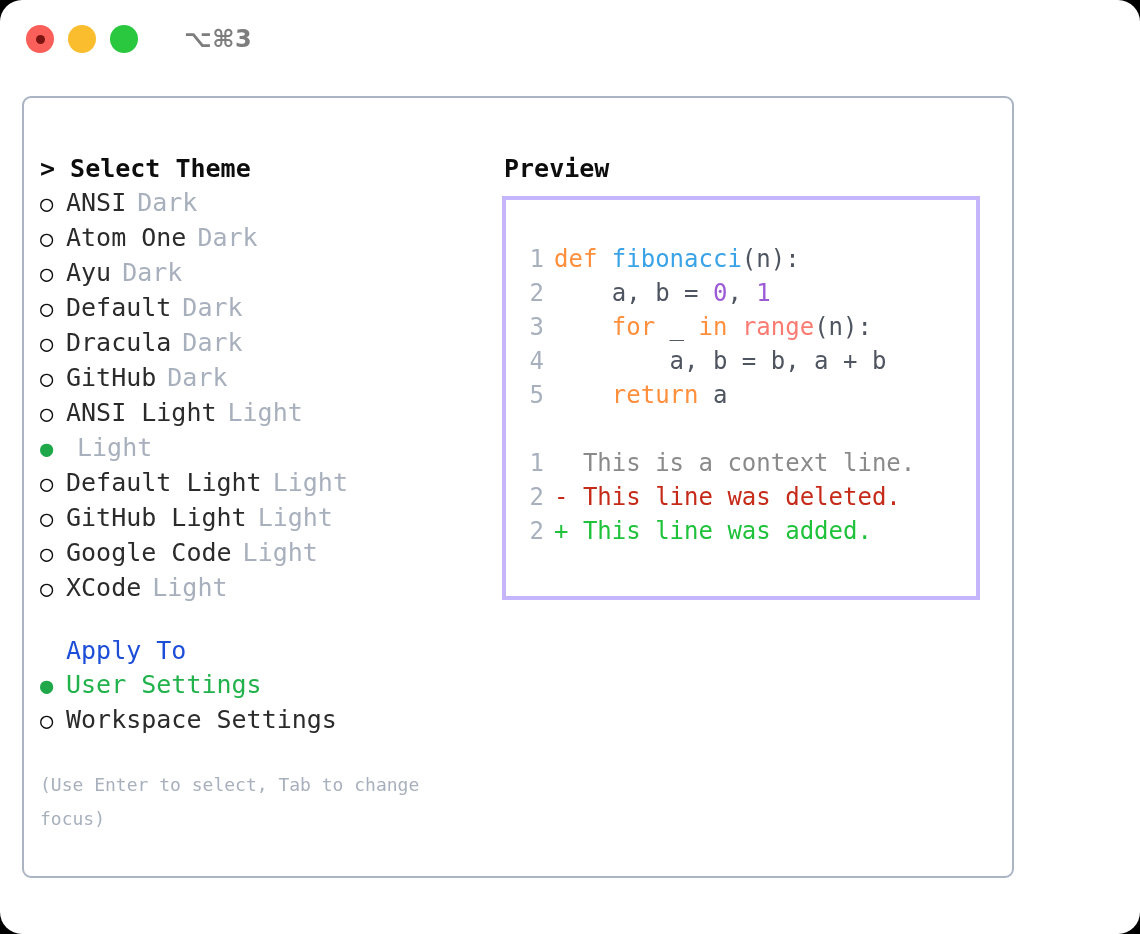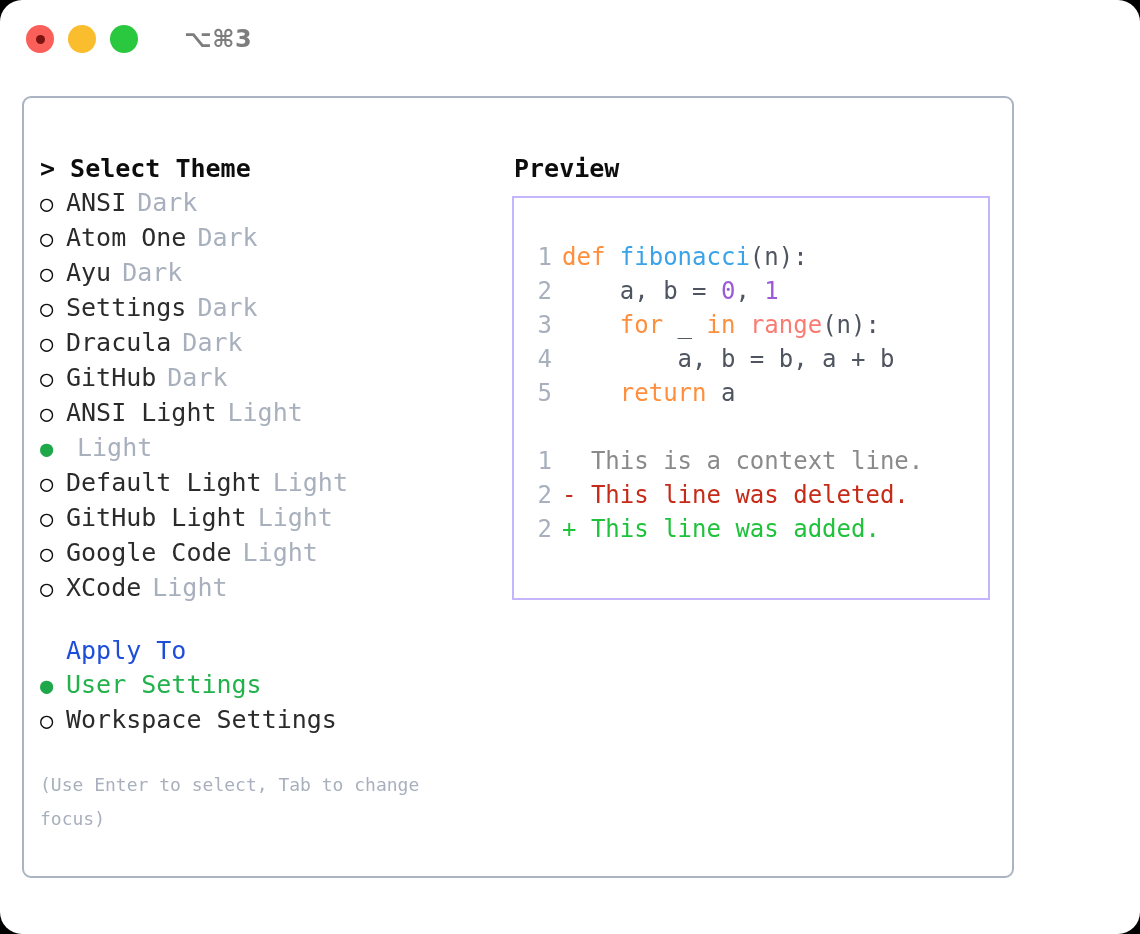--- a/index.html
+++ b/index.html
@@ -80,21 +80,21 @@
   }
 
   .left-col {
     position: absolute;
     left: 16px;
     top: 54px;
     width: 450px;
   }
   .right-col {
     position: absolute;
-    left: 488px;
+    left: 478px;
     top: 54px;
     width: 500px;
   }
 
   .section-title {
     font-size: 25px;
     font-weight: bold;
     color: #0d0d0d;
     line-height: 34px;
     white-space: pre;
@@ -144,21 +144,21 @@
     font-size: 18px;
     line-height: 34px;
     width: 400px;
     white-space: pre-wrap;
   }
 
   .preview-box {
     margin-top: 10px;
     width: 478px;
     height: 404px;
-    border: 2px solid #c4b5fd;
+    border: 4px solid #c4b5fd;
     box-sizing: border-box;
     background: #ffffff;
     padding: 42px 0 0 16px;
   }
   .code-line {
     font-size: 24px;
     line-height: 34px;
     white-space: pre;
   }
   .ln {
@@ -194,21 +194,21 @@
 
   <div class="dialog">
     <div class="columns">
 
       <div class="left-col">
         <div class="section-title">&gt; Select Theme</div>
         <div id="theme-list">
             <div class="opt-row"><span class="bullet">○</span><span class="opt-label">ANSI</span><span class="opt-tag">Dark</span></div>
             <div class="opt-row"><span class="bullet">○</span><span class="opt-label">Atom One</span><span class="opt-tag">Dark</span></div>
             <div class="opt-row"><span class="bullet">○</span><span class="opt-label">Ayu</span><span class="opt-tag">Dark</span></div>
-            <div class="opt-row"><span class="bullet">○</span><span class="opt-label">Settings</span><span class="opt-tag">Dark</span></div>
+            <div class="opt-row"><span class="bullet">○</span><span class="opt-label">Default</span><span class="opt-tag">Dark</span></div>
             <div class="opt-row"><span class="bullet">○</span><span class="opt-label">Dracula</span><span class="opt-tag">Dark</span></div>
             <div class="opt-row"><span class="bullet">○</span><span class="opt-label">GitHub</span><span class="opt-tag">Dark</span></div>
             <div class="opt-row"><span class="bullet">○</span><span class="opt-label">ANSI Light</span><span class="opt-tag">Light</span></div>
             <div class="opt-row selected"><span class="bullet sel">●</span><span class="opt-tag">Light</span></div>
             <div class="opt-row"><span class="bullet">○</span><span class="opt-label">Default Light</span><span class="opt-tag">Light</span></div>
             <div class="opt-row"><span class="bullet">○</span><span class="opt-label">GitHub Light</span><span class="opt-tag">Light</span></div>
             <div class="opt-row"><span class="bullet">○</span><span class="opt-label">Google Code</span><span class="opt-tag">Light</span></div>
             <div class="opt-row"><span class="bullet">○</span><span class="opt-label">XCode</span><span class="opt-tag">Light</span></div>
           </div>
 

